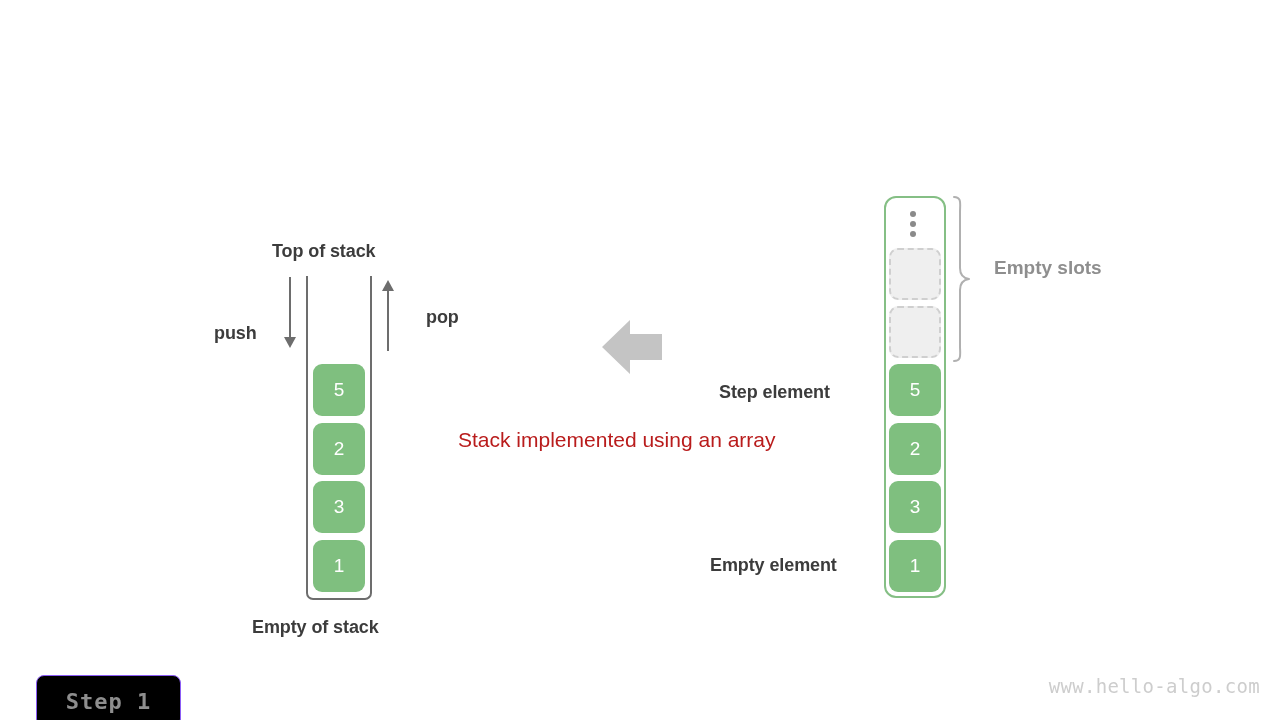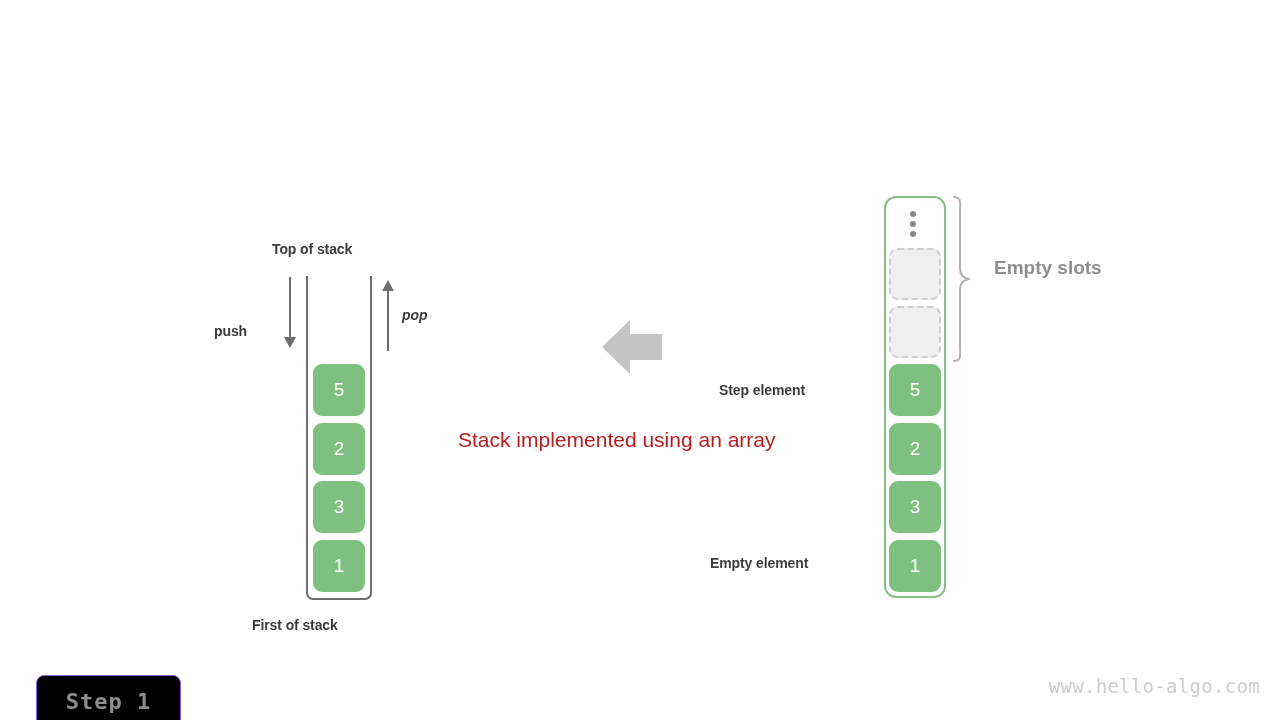--- a/index.html
+++ b/index.html
@@ -20,21 +20,21 @@
     left: 0; top: 0;
     width: 1280px;
     height: 720px;
   }
 
   
   .abs { position: absolute; }
 
   
   .lbl-bold {
-    font-size: 14px;
+    font-size: 18px;
     font-weight: bold;
     color: #3c3c3c;
     white-space: nowrap;
     letter-spacing: -0.1px;
     text-align: center;
   }
   .lbl-gray-bold {
     font-size: 19px;
     font-weight: bold;
     color: #8e8e8e;
@@ -187,33 +187,33 @@
 
   <div class="abs" id="stack-group">
 
     <div class="abs lbl-bold" style="left:272px; top:241px;">Top of stack</div>
 
     <div class="abs lbl-bold" style="left:214px; top:307px;margin-top:16px;">push</div>
 
     <div class="arrow-line" style="left:289px; top:277px; height:62px;"></div>
     <div class="arrow-head head-down" style="left:284px; top:337px;"></div>
 
-    <div class="abs lbl-bold" style="left:402px; top:307px;font-style:italic;">pop</div>
+    <div class="abs lbl-bold" style="left:426px; top:307px;">pop</div>
 
     <div class="arrow-line" style="left:387px; top:291px; height:60px;"></div>
     <div class="arrow-head head-up" style="left:382px; top:280px;"></div>
 
     <div class="stack-container"></div>
 
     <div class="elem-box" style="left:313px; top:364px;">5</div>
     <div class="elem-box" style="left:313px; top:423px;">2</div>
     <div class="elem-box" style="left:313px; top:481px;">3</div>
     <div class="elem-box" style="left:313px; top:540px;">1</div>
 
-    <div class="abs lbl-bold" style="left:252px; top:617px;">First of stack</div>
+    <div class="abs lbl-bold" style="left:252px; top:617px;">Empty of stack</div>
   </div>
 
   <div class="big-arrow">
     <svg width="62" height="58" viewBox="0 0 62 58">
       <polygon points="0,29 28,2 28,16 60,16 60,42 28,42 28,56" fill="#c4c4c4"></polygon>
     </svg>
   </div>
 
   <div class="abs caption" style="left:458px; top:428px;">Stack implemented using an array</div>
 

